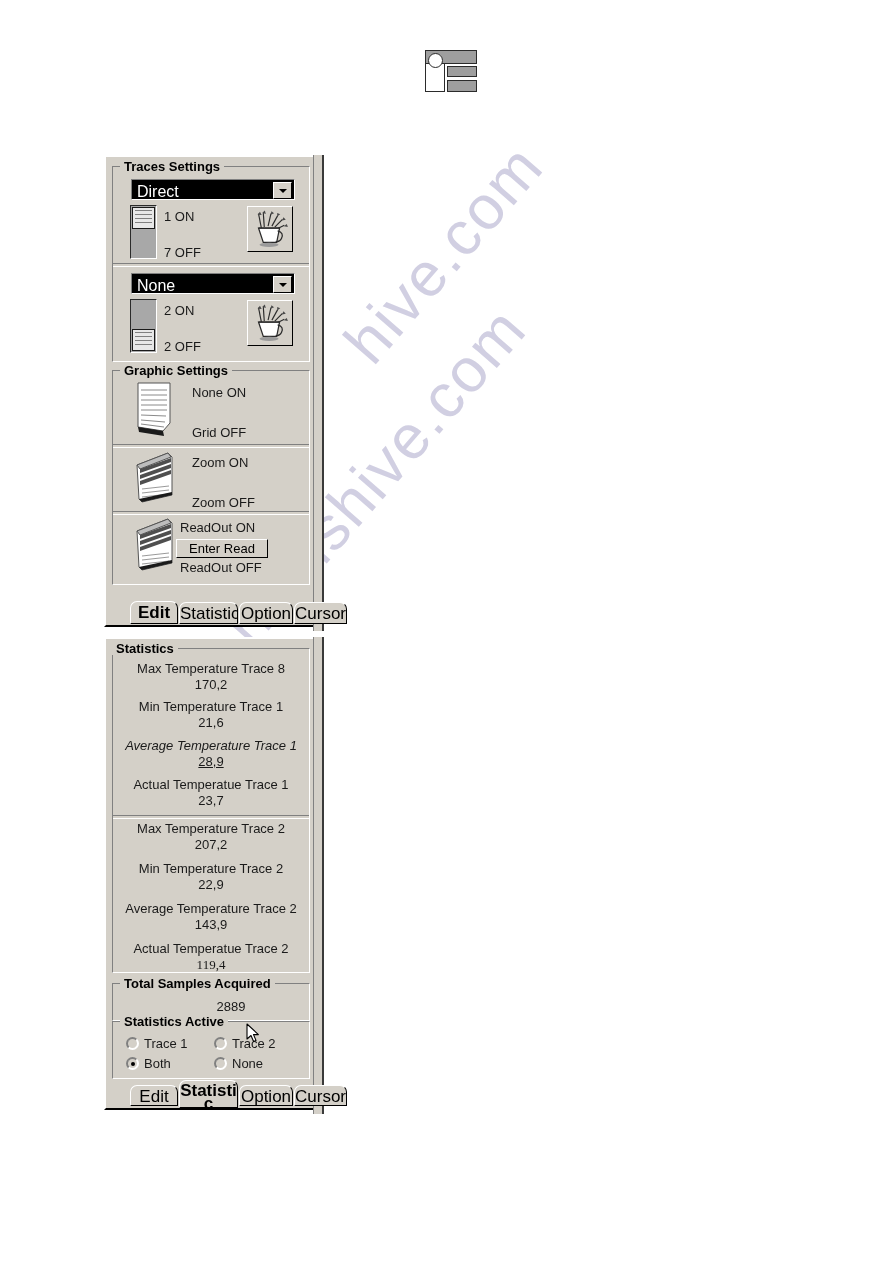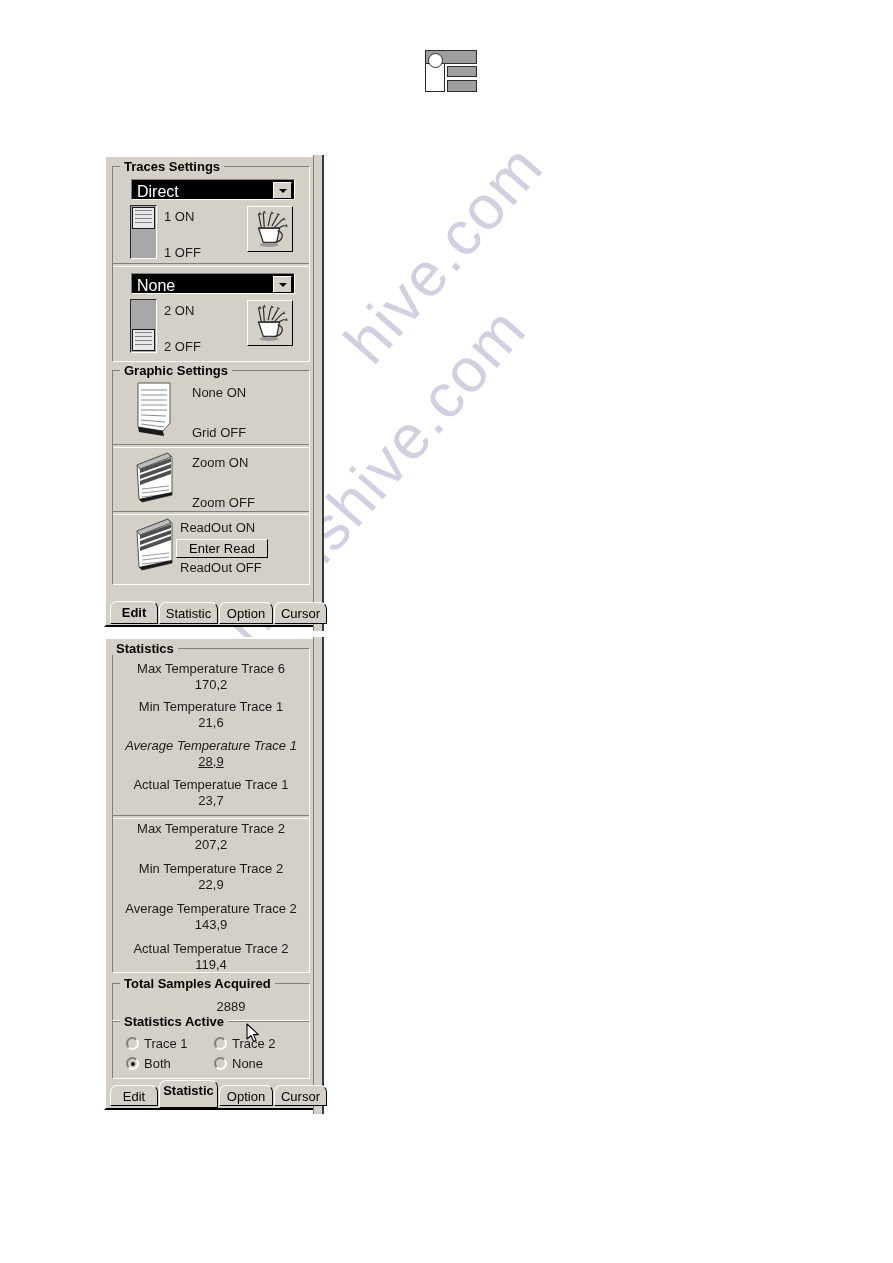--- a/index.html
+++ b/index.html
@@ -154,24 +154,25 @@
   .tabstrip { position: absolute; }
   .tab {
     position: absolute;
     box-sizing: border-box;
     background: #d4d0c8;
     border-top: 1px solid #ffffff;
     border-left: 1px solid #ffffff;
     border-right: 1px solid #000000;
     border-bottom: 1px solid #000000;
     border-radius: 7px 7px 0 0;
-    font-size: 13px;
+    font-size: 17px;
     text-align: center;
     color: #000;
     overflow: hidden;
+    margin-left: 20px;
   }
   .tab.sel { font-weight: bold; }
   .tab span { display: block; line-height: 15px; }
 
   
   .radio {
     position: absolute;
     width: 13px; height: 13px; border-radius: 50%;
     background: #d4d0c8;
     box-sizing: border-box;
@@ -223,21 +224,21 @@
 
     <div class="vslider" style="left:24px; top:48px; width:27px; height:54px;">
       <div class="vslider-thumb" style="top:1px;">
         <i></i>
           <i></i>
           <i></i>
           <i></i>
       </div>
     </div>
     <div class="lbl" style="left:58px; top:52px;">1 ON</div>
-    <div class="lbl" style="left:58px; top:88px;">1 OFF</div>
+    <div class="lbl" style="left:58px; top:88px;">7 OFF</div>
 
     <div class="toolbtn" style="left:141px; top:49px; width:46px; height:46px;">
       <svg viewBox="0 0 46 46" width="44" height="44">
         <rect x="0" y="0" width="46" height="46" fill="#d4d0c8"></rect>
         <g stroke="#2b2b2b" stroke-width="1.2" fill="none">
           <path d="M14 22 L11 7"></path>
             <path d="M17 21 L16 6"></path>
             <path d="M21 20 L24 7"></path>
           <path d="M25 20 L31 9"></path>
             <path d="M28 21 L36 13"></path>
@@ -390,21 +391,21 @@
 
   <div class="panel panel-outer" style="left:104px; top:637px; width:220px; height:473px;">
 
     <div style="position:absolute; right:-2px; top:-2px; width:8px; height:477px; background:#d4d0c8; border-left:1px solid #808080; border-right:2px solid #3a3a3a;"></div>
 
     <div class="group" style="left:6px; top:9px; width:198px; height:325px;">
     </div>
     <div class="group-legend" style="left:6px; top:3px;">Statistics</div>
 
     <div style="position:absolute; left:6px; top:22px; width:198px;">
-      <div class="statline" style="top:0px;">Max Temperature Trace 6</div>
+      <div class="statline" style="top:0px;">Max Temperature Trace 8</div>
       <div class="statline" style="top:16px;">170,2</div>
 
       <div class="statline" style="top:38px;">Min Temperature Trace 1</div>
       <div class="statline" style="top:54px;">21,6</div>
 
       <div class="statline" style="top:77px;font-style:italic;">Average Temperature Trace 1</div>
       <div class="statline" style="top:93px;text-decoration:underline;">28,9</div>
 
       <div class="statline" style="top:116px;">Actual Temperatue Trace 1</div>
       <div class="statline" style="top:132px;">23,7</div>
@@ -416,21 +417,21 @@
       <div class="statline" style="top:0px;">Max Temperature Trace 2</div>
       <div class="statline" style="top:16px;">207,2</div>
 
       <div class="statline" style="top:40px;">Min Temperature Trace 2</div>
       <div class="statline" style="top:56px;">22,9</div>
 
       <div class="statline" style="top:80px;">Average Temperature Trace 2</div>
       <div class="statline" style="top:96px;">143,9</div>
 
       <div class="statline" style="top:120px;">Actual Temperatue Trace 2</div>
-      <div class="statline" style="top:136px;">119,4</div>
+      <div class="statline" style="top:136px;font-family:Liberation Serif, serif;">119,4</div>
     </div>
 
     <div class="group" style="left:6px; top:344px; width:198px; height:38px;">
     </div>
     <div class="group-legend" style="left:14px; top:338px;">Total Samples Acquired</div>
     <div class="statline" style="left:6px; top:360px; width:238px;">2889</div>
 
     <div class="group" style="left:6px; top:382px; width:198px; height:58px;">
     </div>
     <div class="group-legend" style="left:14px; top:376px;">Statistics Active</div>

